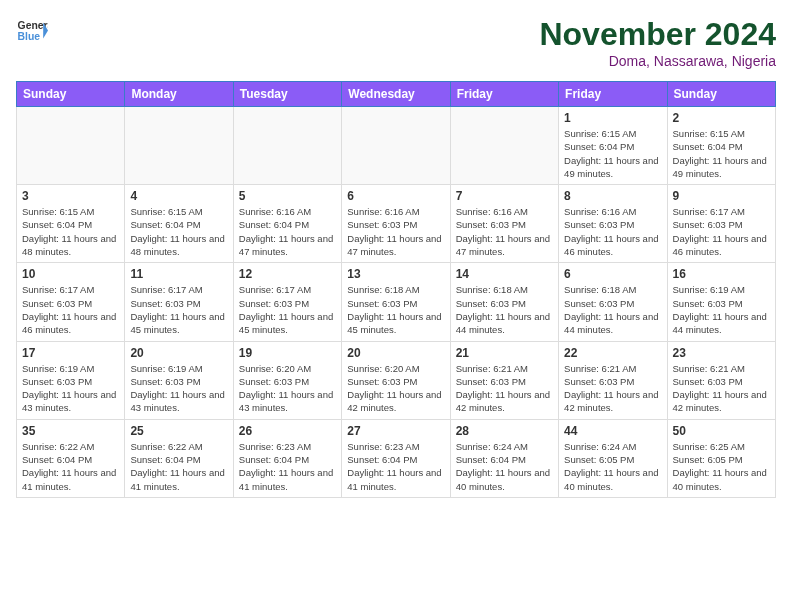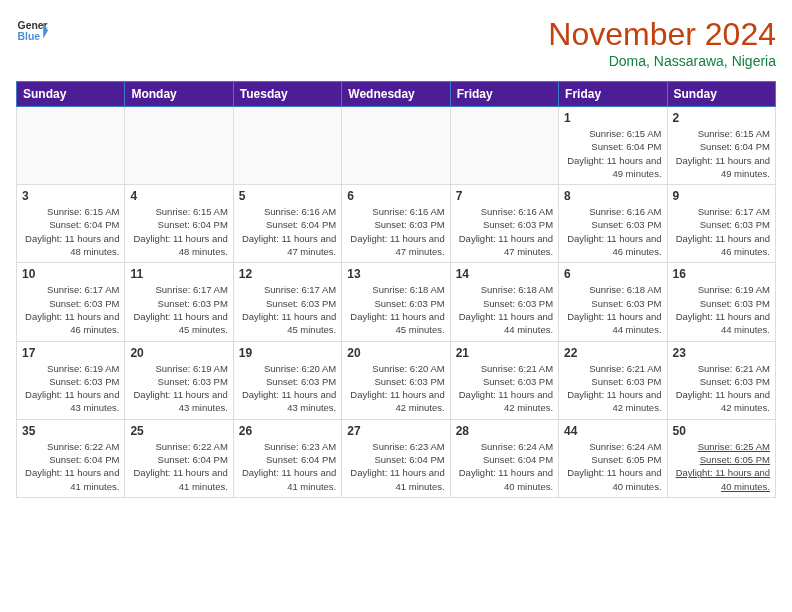--- a/index.html
+++ b/index.html
@@ -23,34 +23,34 @@
     }
     .logo-icon {
       width: 32px;
       height: 32px;
     }
     .title-block {
       text-align: right;
     }
     .calendar-title {
       font-size: 32px;
-      font-weight: 400;
-      color: #c2410c;
+      font-weight: 700;
+      color: #14532d;
     }
     .calendar-subtitle {
       font-size: 14px;
-      color: #15803d;
+      color: #701a75;
     }
     .calendar {
       width: 100%;
       border-collapse: collapse;
       border: 1px solid #ccc;
     }
     .calendar th {
-      background: #4c1d95;
+      background: #8b5cf6;
       color: #fff;
       font-size: 12px;
       font-weight: bold;
       padding: 5px 6px;
       text-align: left;
       border: 1px solid #3a7bc8;
     }
     .calendar td {
       vertical-align: top;
       border: 1px solid #ddd;
@@ -68,21 +68,20 @@
       font-size: 12px;
       font-weight: bold;
       color: #333;
       display: block;
       margin-bottom: 2px;
     }
     .day-info {
       font-size: 9.5px;
       color: #444;
       line-height: 1.4;
-      text-align: right;
     }
   </style>
 </head>
 <body>
 
 <div class="header">
   <div class="logo">
     <svg class="logo-icon" viewBox="0 0 40 40" xmlns="http://www.w3.org/2000/svg">
       <text x="2" y="16" font-size="13" font-weight="bold" fill="#333" font-family="Arial">General</text>
       <text x="2" y="30" font-size="13" font-weight="bold" fill="#4a90d9" font-family="Arial">Blue</text>
@@ -291,19 +290,19 @@
 Daylight: 11 hours and 40 minutes.</div>
         </td>
         <td>
           <span class="day-num">44</span>
           <div class="day-info" style="white-space: pre-line;">Sunrise: 6:24 AM
 Sunset: 6:05 PM
 Daylight: 11 hours and 40 minutes.</div>
         </td>
         <td>
           <span class="day-num">50</span>
-          <div class="day-info" style="white-space: pre-line; text-decoration: underline;">Sunrise: 6:25 AM
+          <div class="day-info" style="white-space: pre-line;">Sunrise: 6:25 AM
 Sunset: 6:05 PM
 Daylight: 11 hours and 40 minutes.</div>
         </td>
       </tr>
     </tbody>
 </table>
 
 </body></html>

